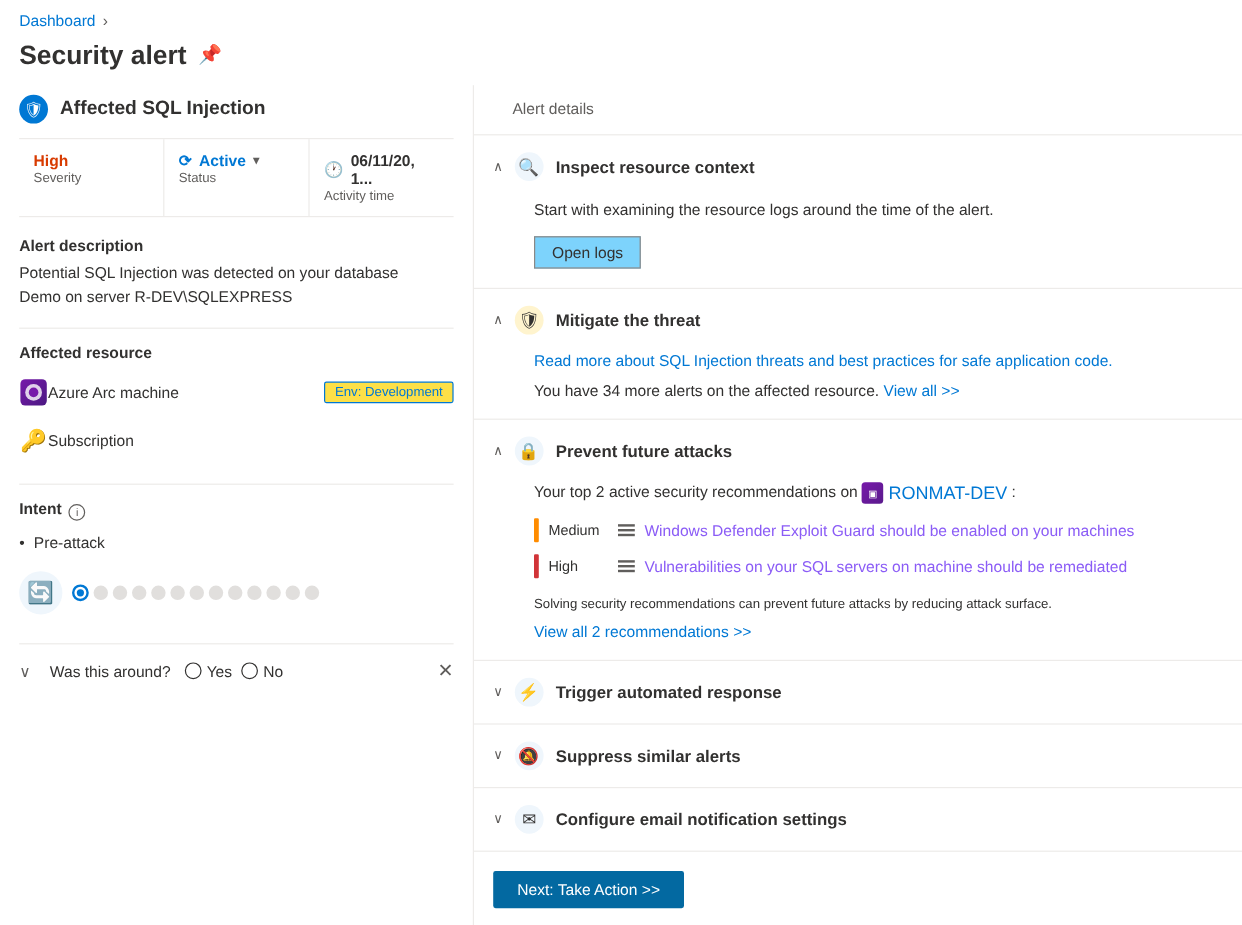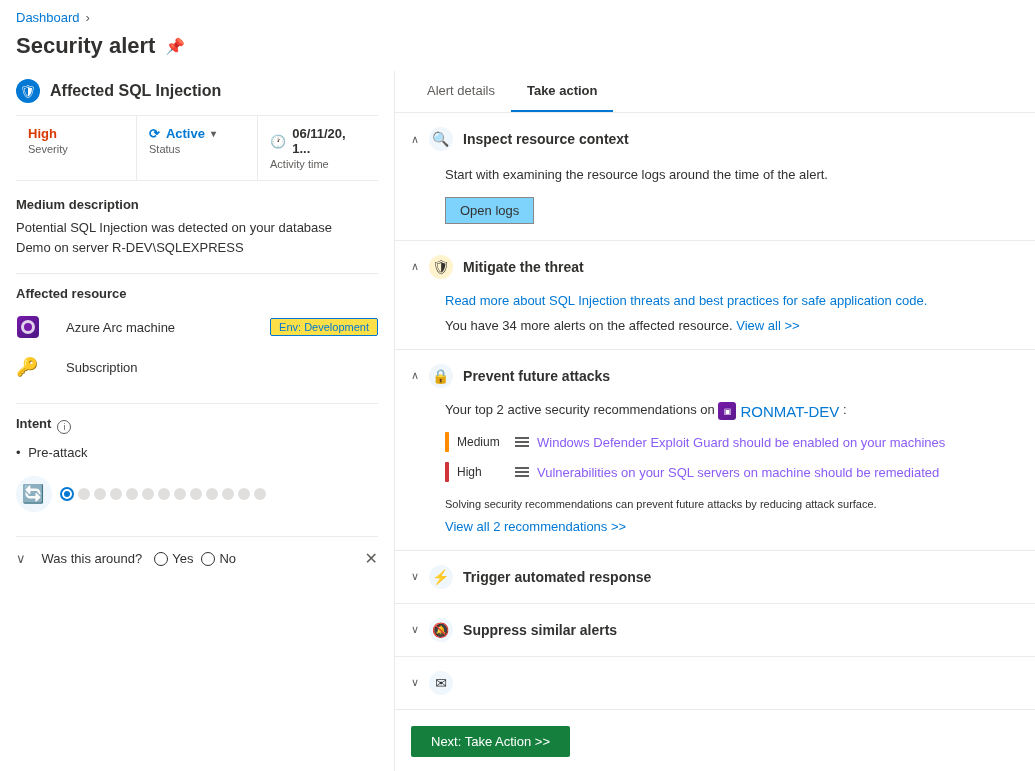--- a/index.html
+++ b/index.html
@@ -31,21 +31,21 @@
     .meta-value.active { color: #0078d4; }
     .dropdown-arrow { font-size: 10px; color: #605e5c; cursor: pointer; }
     .clock-icon { color: #605e5c; font-size: 13px; }
 
     .section-label { font-size: 13px; font-weight: 600; color: #323130; margin-bottom: 6px; }
     .section-block { margin-bottom: 16px; }
     .divider { border: none; border-top: 1px solid #edebe9; margin: 12px 0; }
     .description-text { font-size: 13px; color: #323130; line-height: 1.5; }
 
     .affected-resource { margin-bottom: 16px; }
-    .resource-row { display: flex; align-items: center; gap: 26px; padding: 8px 0; }
+    .resource-row { display: flex; align-items: center; gap: 0; padding: 8px 0; }
     .resource-icon { width: 24px; height: 24px; display: flex; align-items: center; justify-content: center; flex-shrink: 0; }
     .resource-name { font-size: 13px; color: #323130; }
     .env-badge { background: #fde047; border: 1px solid #0078d4; color: #0078d4; font-size: 11px; padding: 2px 8px; border-radius: 2px; margin-left: auto; cursor: pointer; }
 
     .arc-icon { background: linear-gradient(135deg, #7719aa, #4b1982); border-radius: 4px; width: 22px; height: 22px; display: flex; align-items: center; justify-content: center; }
 
     .intent-section { margin-bottom: 16px; }
     .intent-header { display: flex; align-items: center; gap: 6px; margin-bottom: 8px; }
     .info-circle { width: 14px; height: 14px; border: 1px solid #605e5c; border-radius: 50%; display: flex; align-items: center; justify-content: center; font-size: 9px; color: #605e5c; cursor: pointer; }
     .intent-value { font-size: 13px; color: #323130; margin-bottom: 8px; }
@@ -60,21 +60,21 @@
     .feedback-bar { display: flex; align-items: center; gap: 12px; padding: 12px 0; border-top: 1px solid #edebe9; font-size: 13px; color: #323130; }
     .collapse-arrow { cursor: pointer; color: #605e5c; margin-right: 4px; }
     .radio-group { display: flex; align-items: center; gap: 8px; }
     .radio-label { display: flex; align-items: center; gap: 4px; cursor: pointer; }
     .radio-circle { width: 14px; height: 14px; border: 1.5px solid #323130; border-radius: 50%; flex-shrink: 0; }
     .close-btn { margin-left: auto; cursor: pointer; color: #605e5c; font-size: 16px; }
 
     
     .right-panel { flex: 1; overflow-y: auto; padding: 0; }
 
-    .tab-bar { display: flex; border-bottom: 1px solid #edebe9; padding: 0 16px; }
+    .tab-bar { display: flex; border-bottom: 1px solid #edebe9; padding: 0 16px; gap: 20px; }
     .tab-item { padding: 12px 16px; font-size: 13px; color: #605e5c; cursor: pointer; border-bottom: 2px solid transparent; }
     .tab-item.active { color: #323130; font-weight: 600; border-bottom: 2px solid #0078d4; }
 
     .accordion { border-bottom: 1px solid #edebe9; }
     .accordion-header { display: flex; align-items: center; gap: 10px; padding: 14px 16px; cursor: pointer; }
     .accordion-chevron { color: #605e5c; font-size: 11px; transition: transform 0.2s; }
     .accordion-chevron.expanded { transform: rotate(0deg); }
     .accordion-icon { width: 24px; height: 24px; border-radius: 50%; display: flex; align-items: center; justify-content: center; font-size: 14px; flex-shrink: 0; }
     .accordion-title { font-size: 14px; font-weight: 600; color: #323130; }
     .accordion-content { padding: 0 16px 16px 50px; }
@@ -102,21 +102,21 @@
     .rec-lines-icon { display: flex; flex-direction: column; gap: 2px; cursor: pointer; }
     .rec-lines-icon span { display: block; width: 14px; height: 2px; background: #605e5c; }
     .rec-link { color: #8b5cf6; cursor: pointer; font-size: 13px; }
 
     .solving-text { font-size: 11px; color: #323130; line-height: 1.5; margin-bottom: 6px; }
 
     .collapsed-row { display: flex; align-items: center; gap: 10px; padding: 14px 16px; cursor: pointer; }
     .collapsed-icon { width: 24px; height: 24px; border-radius: 50%; background: #eff6fc; display: flex; align-items: center; justify-content: center; font-size: 14px; }
     .collapsed-title { font-size: 14px; font-weight: 600; color: #323130; }
 
-    .next-btn { background: #15803d; color: white; border: none; padding: 8px 20px; font-size: 13px; cursor: pointer; margin: 16px; border-radius: 2px; }
+    .next-btn { background: #0369a1; color: white; border: none; padding: 8px 20px; font-size: 13px; cursor: pointer; margin: 16px; border-radius: 2px; }
 
     .ronmat-icon { width: 18px; height: 18px; background: linear-gradient(135deg, #7719aa, #5a1a8c); border-radius: 3px; display: flex; align-items: center; justify-content: center; color: white; font-size: 8px; flex-shrink: 0; }
   </style>
 </head>
 <body>
 
 <div class="breadcrumb">
   <span>Dashboard</span>
   <span class="sep">›</span>
 </div>
@@ -151,21 +151,21 @@
       <div class="meta-item">
         <div class="meta-value">
           <span class="clock-icon">🕐</span>
           <span>06/11/20, 1...</span>
         </div>
         <div class="meta-label">Activity time</div>
       </div>
     </div>
 
     <div class="section-block">
-      <div class="section-label">Medium description</div>
+      <div class="section-label">Alert description</div>
       <div class="description-text">
         <span>Potential SQL Injection was detected on your database</span><br>
         <span>Demo on server R-DEV\SQLEXPRESS</span>
       </div>
     </div>
 
     <hr class="divider">
 
     <div class="affected-resource">
       <div class="section-label">Affected resource</div>
@@ -240,23 +240,20 @@
 
   </div>
 
   <div class="right-panel">
 
     
     <div class="tab-bar">
       <div class="tab-item">
         <span>Alert details</span>
       </div>
-      <div class="tab-item active">
-        <span>Take action</span>
-      </div>
     </div>
 
     
     <div class="accordion">
       <div class="accordion-header">
         <span class="accordion-chevron expanded">∧</span>
         <div class="accordion-icon inspect-icon">
           <span style="font-size:14px;">🔍</span>
         </div>
         <span class="accordion-title">Inspect resource context</span>
@@ -355,20 +352,21 @@
       </div>
     </div>
 
     
     <div class="accordion">
       <div class="collapsed-row accordion-header">
         <span class="accordion-chevron">∨</span>
         <div class="collapsed-icon">
           <span style="font-size:14px;">✉</span>
         </div>
+        <span class="collapsed-title">Configure email notification settings</span>
       </div>
     </div>
 
     
     <button class="next-btn">Next: Take Action &gt;&gt;</button>
 
   </div>
 </div>
 
 </body></html>

